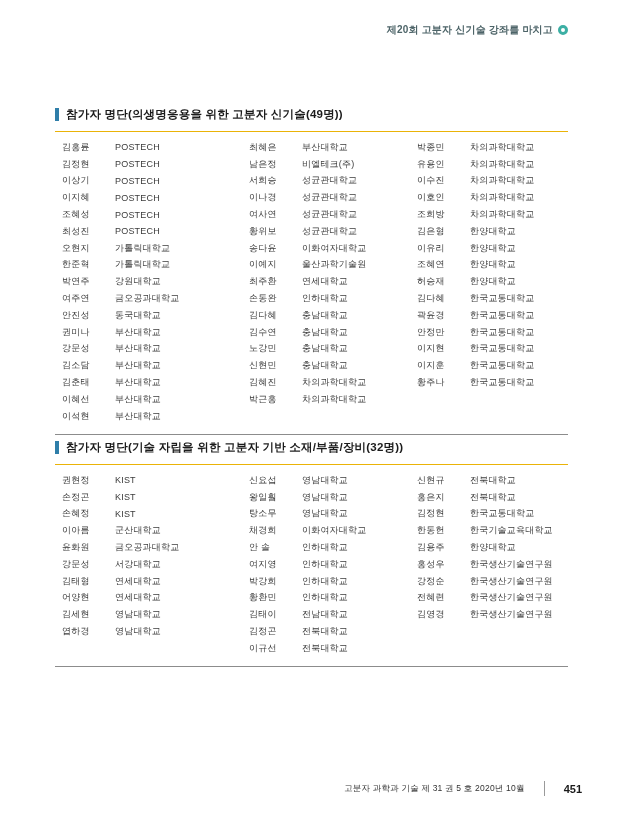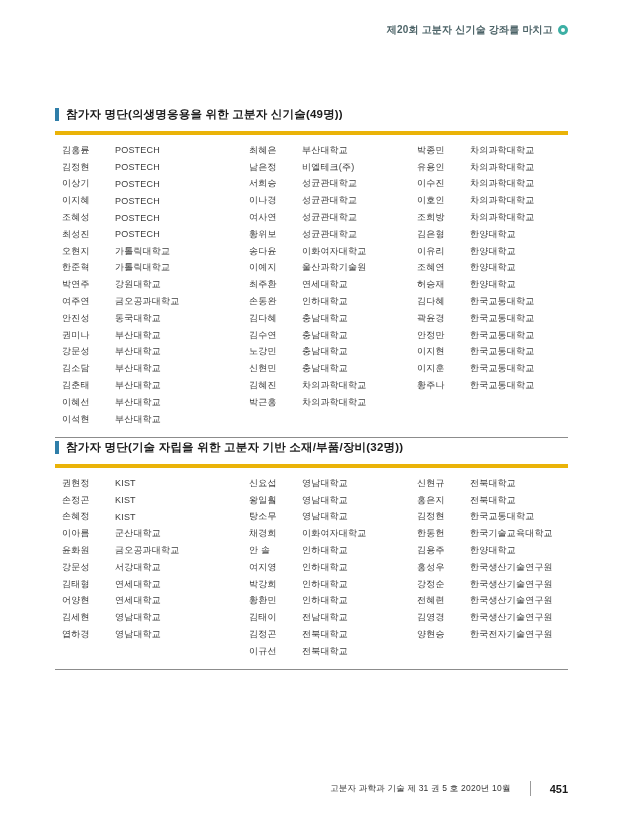--- a/index.html
+++ b/index.html
@@ -24,40 +24,40 @@
   
   .section{position:absolute;left:55px;right:54px;}
   .section-1{top:72px;margin-top:35px;}
   .section-2{top:440px;}
   .section-title-row{display:flex;align-items:center;gap:7px;margin-bottom:9px;}
   .accent-bar{width:4px;height:13px;background:#2f7ea9;flex:0 0 auto;}
   .section-title{
     margin:0;font-size:11.5px;font-weight:bold;color:#1b1b1b;letter-spacing:.2px;
   }
   .ptable{
-    border-top:4px solid #eab308;
+    border-top:1px solid #eab308;
     border-bottom:1px solid #8c8c8c;
     padding:7px 0 9px 0;
     display:flex;align-items:flex-start;
   }
   .tcol{display:flex;flex-direction:column;}
   .tcol:nth-child(1){width:187px;}
   .tcol:nth-child(2){width:168px;}
   .tcol:nth-child(3){width:158px;}
   .trow{
     display:flex;align-items:center;
     height:16.8px;
     font-size:9px;color:#3b3b3b;letter-spacing:.2px;
     padding-left:7px;box-sizing:border-box;
   }
   .pname{width:53px;flex:0 0 auto;}
   .paff{flex:1;}
   
   .footer{
-    position:absolute;top:781px;right:54px;
+    position:absolute;top:781px;right:40px;
     display:flex;align-items:center;gap:19px;
   }
   .journal-line{font-size:8.5px;color:#333333;letter-spacing:.2px;}
   .footer-divider{width:1px;height:15px;background:#9a9a9a;}
   .page-number{font-size:11px;font-weight:bold;color:#1a1a1a;}
 </style>
 </head>
 <body>
 
 <div class="page">
@@ -398,24 +398,20 @@
             <span class="paff">한국생산기술연구원</span>
           </div>
           <div class="trow">
             <span class="pname">전혜련</span>
             <span class="paff">한국생산기술연구원</span>
           </div>
           <div class="trow">
             <span class="pname">김영경</span>
             <span class="paff">한국생산기술연구원</span>
           </div>
-          <div class="trow">
-            <span class="pname">양현승</span>
-            <span class="paff">한국전자기술연구원</span>
-          </div>
         </div>
       </div>
   </div>
 
   <div class="footer">
     <span class="journal-line">고분자 과학과 기술 제 31 권 5 호 2020년 10월</span>
     <span class="footer-divider"></span>
     <span class="page-number">451</span>
   </div>
 

